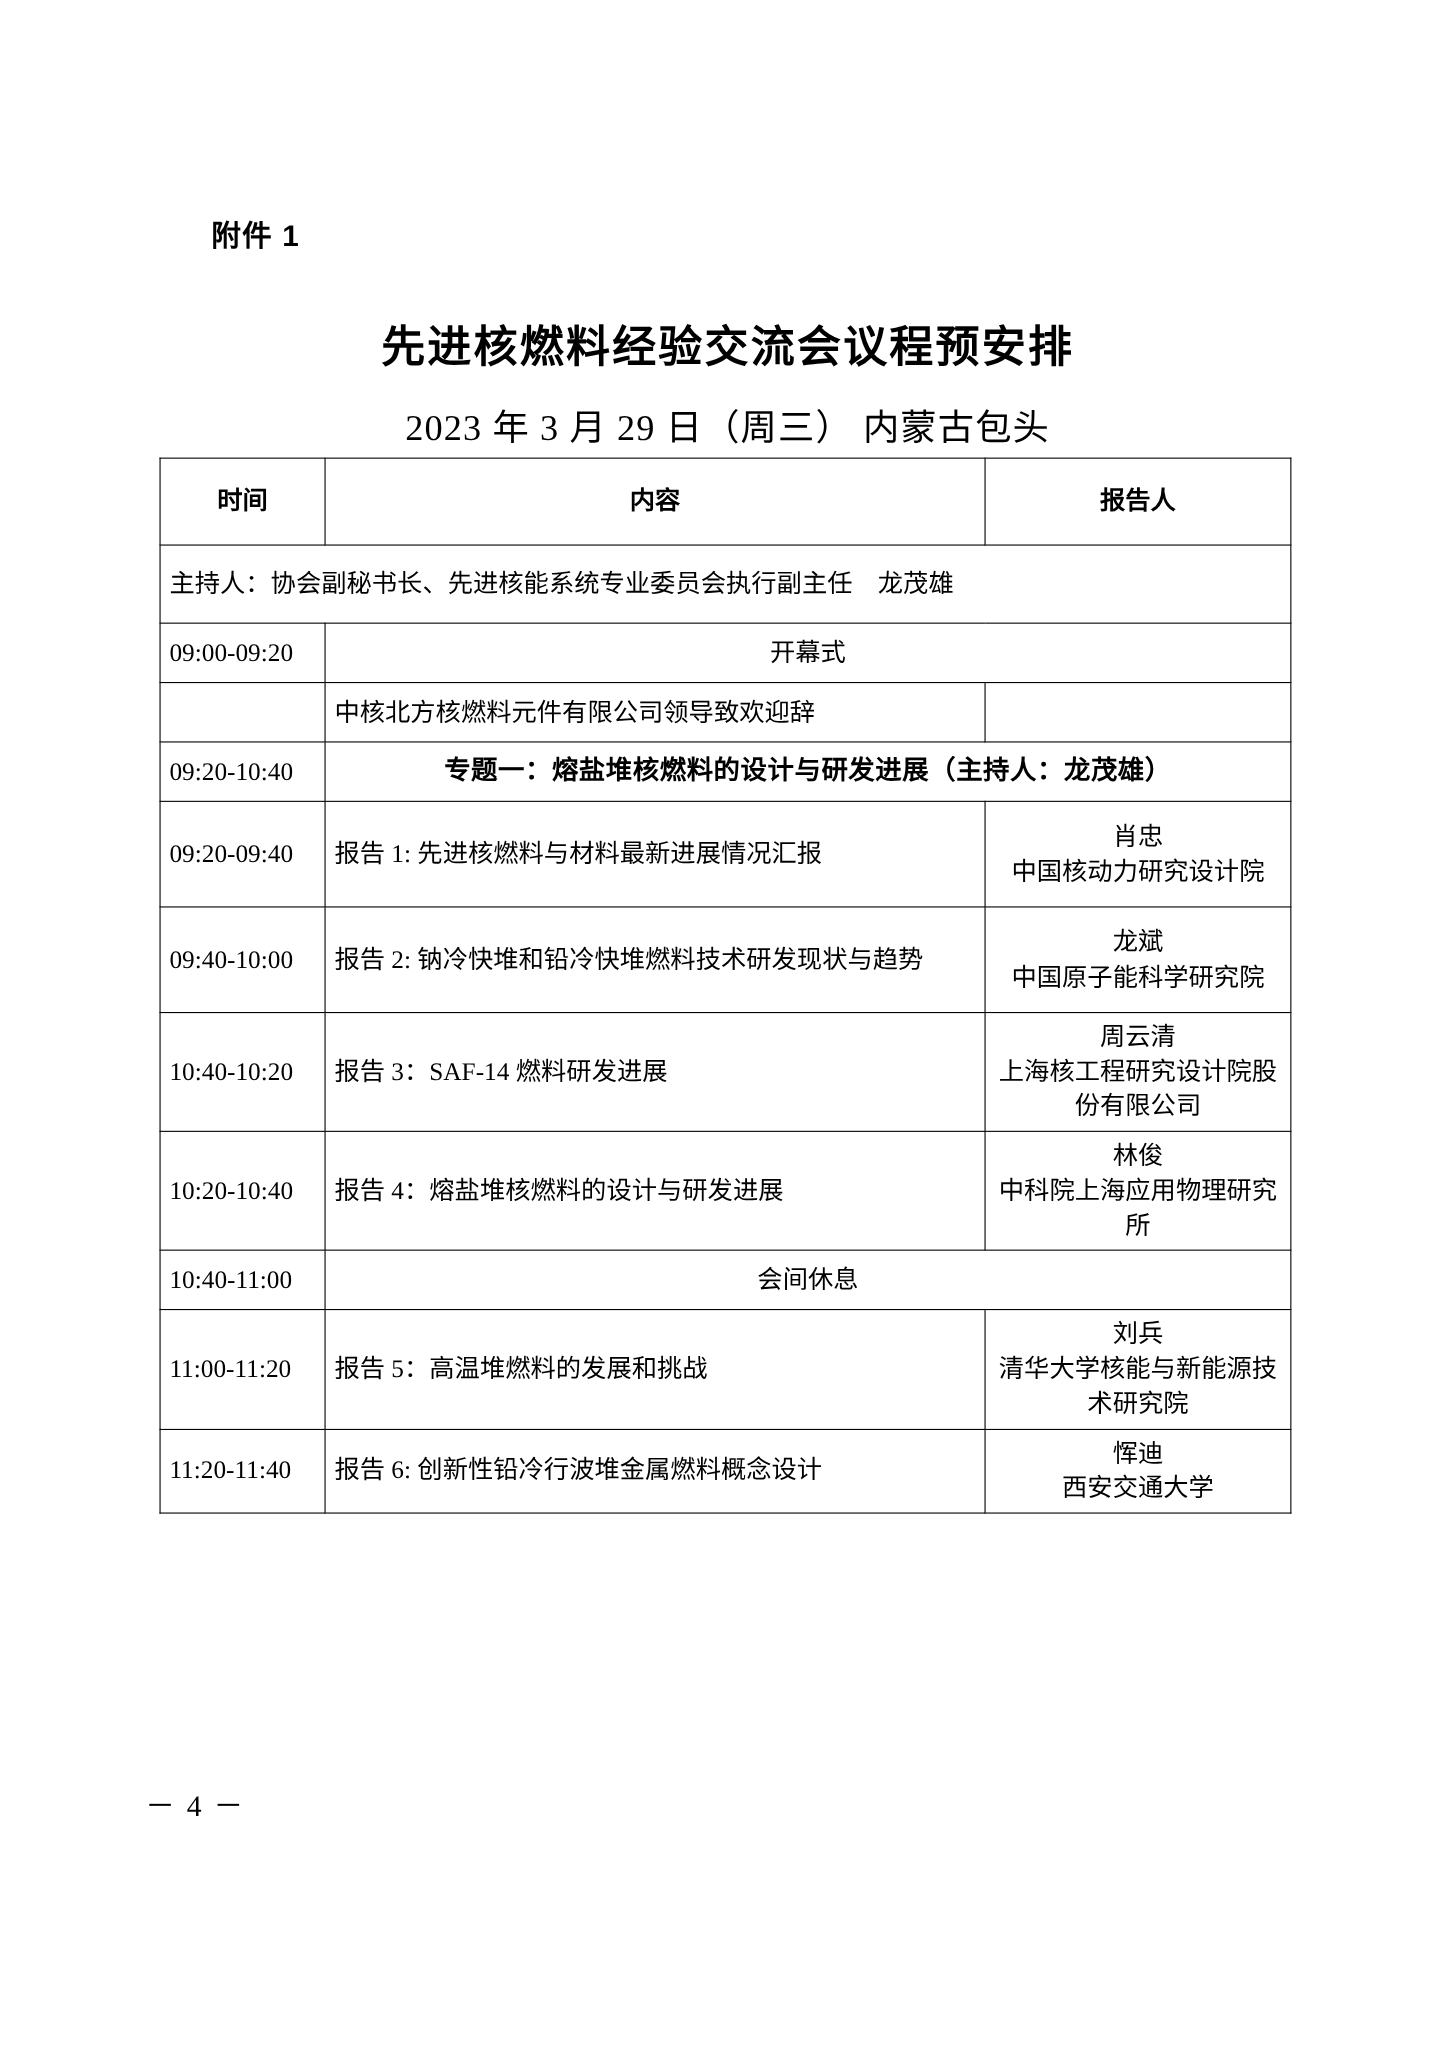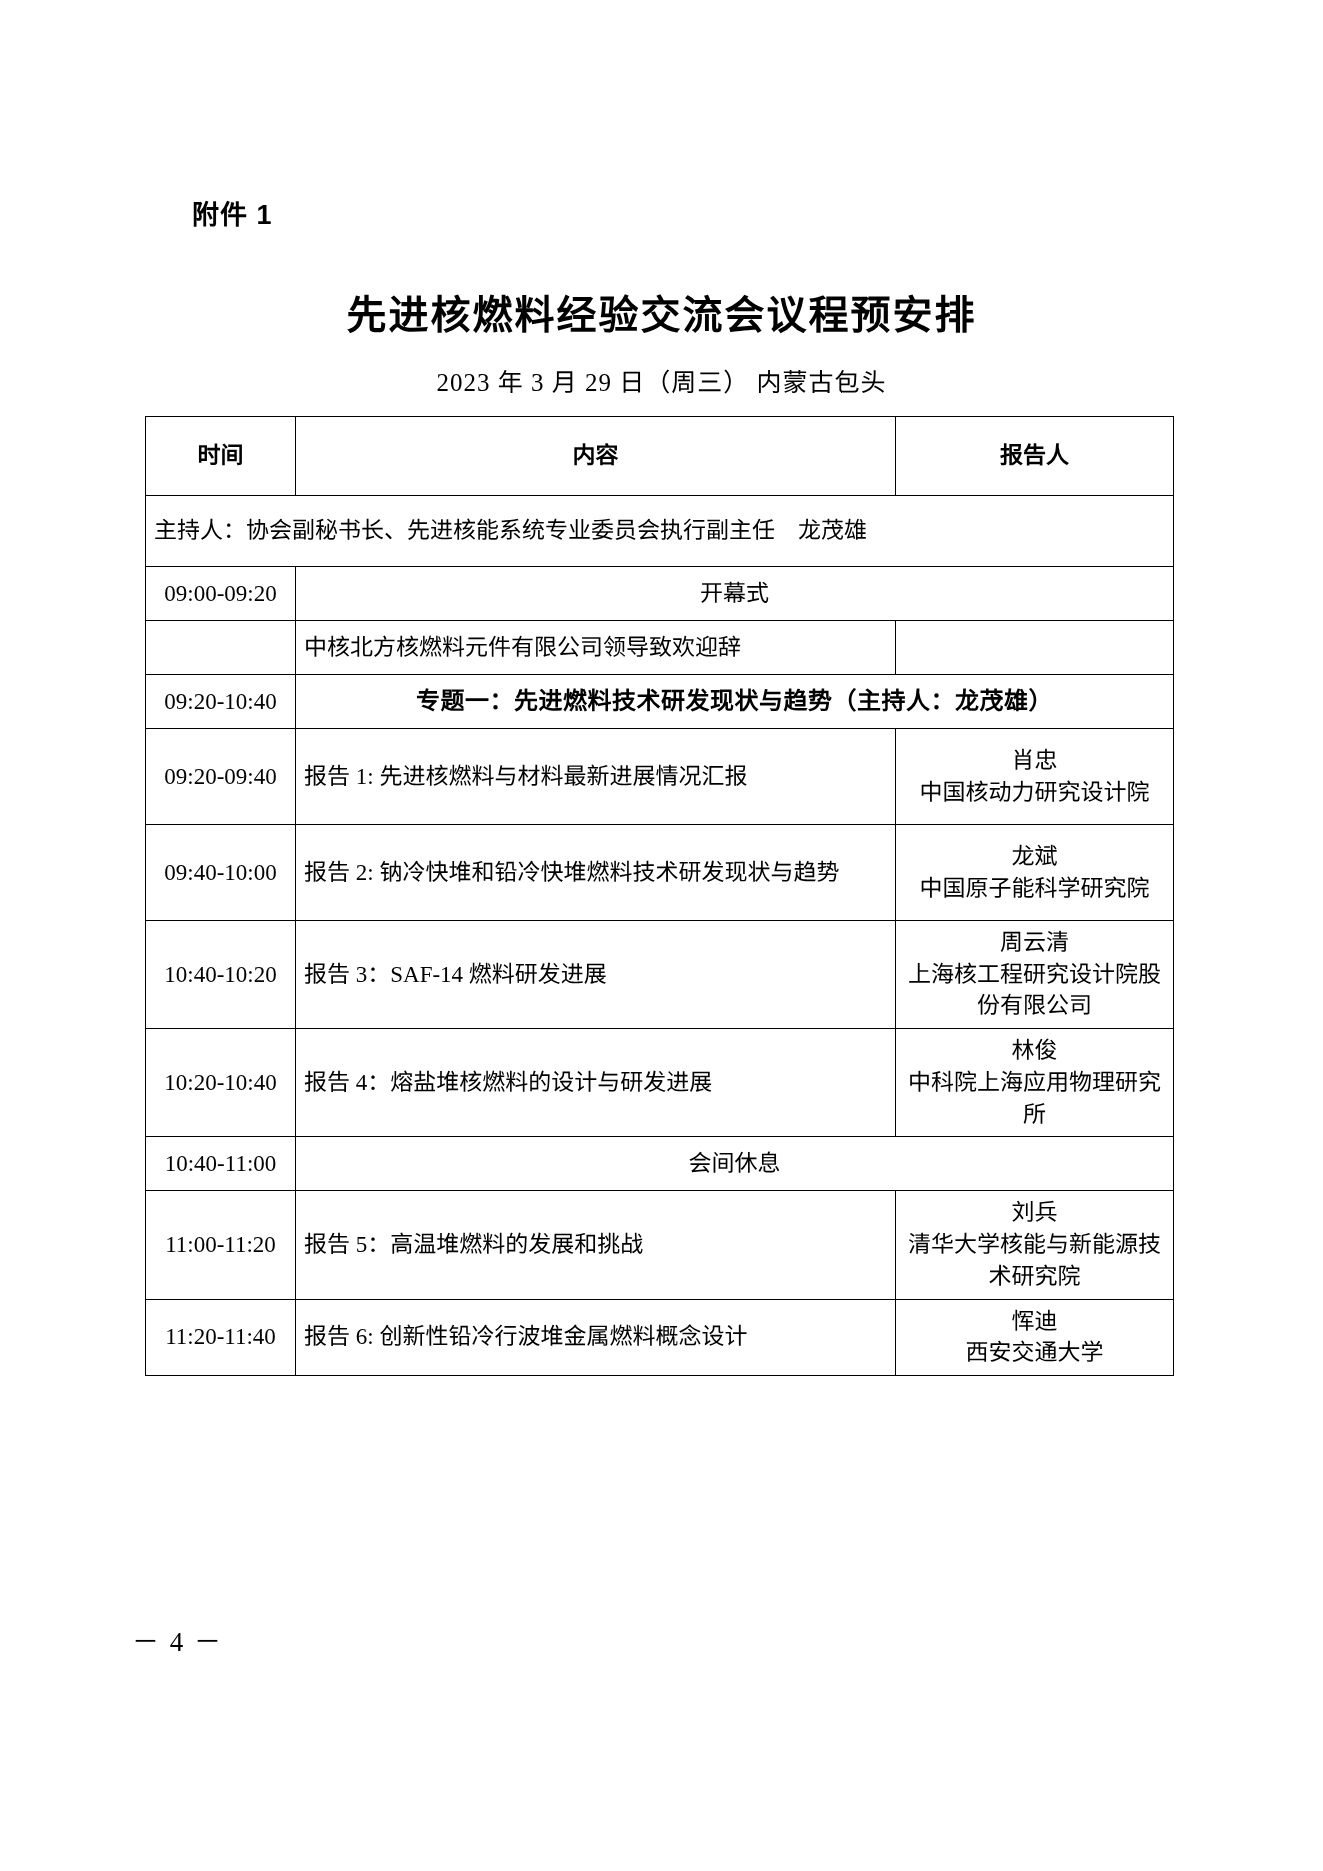--- a/index.html
+++ b/index.html
@@ -45,21 +45,21 @@
     font-weight: bold;
     letter-spacing: 2px;
     font-family: "Liberation Sans", "DejaVu Sans", sans-serif;
   }
   .doc-subtitle {
     position: absolute;
     left: 0;
     top: 362px;
     width: 1323px;
     text-align: center;
-    font-size: 25px;
+    font-size: 33px;
     letter-spacing: 1px;
   }
   table.agenda {
     position: absolute;
     left: 145px;
     top: 416px;
     width: 1028px;
     border-collapse: collapse;
     table-layout: fixed;
   }
@@ -75,21 +75,21 @@
   col.c-content { width: 600px; }
   col.c-speaker { width: 278px; }
 
   .hdr td {
     text-align: center;
     font-weight: bold;
     font-size: 26px;
     height: 66px;
   }
   .time-cell {
-    text-align: center;
+    text-align: left;
     font-size: 22px;
     font-family: "Liberation Serif", serif;
   }
   .center { text-align: center; }
   .left { text-align: left; padding-left: 16px; }
   .speaker {
     text-align: center;
     font-size: 22px;
     line-height: 1.32;
   }
@@ -152,21 +152,21 @@
 
       <tr class="row-h1">
         <td class="time-cell"></td>
         <td class="left">中核北方核燃料元件有限公司领导致欢迎辞</td>
         <td class="speaker"></td>
       </tr>
 
 
       <tr class="topic-row row-h1">
         <td class="time-cell">09:20-10:40</td>
-        <td class="topic-cell" colspan="2">专题一：先进燃料技术研发现状与趋势（主持人：龙茂雄）</td>
+        <td class="topic-cell" colspan="2">专题一：熔盐堆核燃料的设计与研发进展（主持人：龙茂雄）</td>
       </tr>
 
       <tr class="row-h3">
         <td class="time-cell">09:20-09:40</td>
         <td class="left">报告 1: 先进核燃料与材料最新进展情况汇报</td>
         <td class="speaker">肖忠<br>中国核动力研究设计院</td>
       </tr>
 
       <tr class="row-h3">
         <td class="time-cell">09:40-10:00</td>

